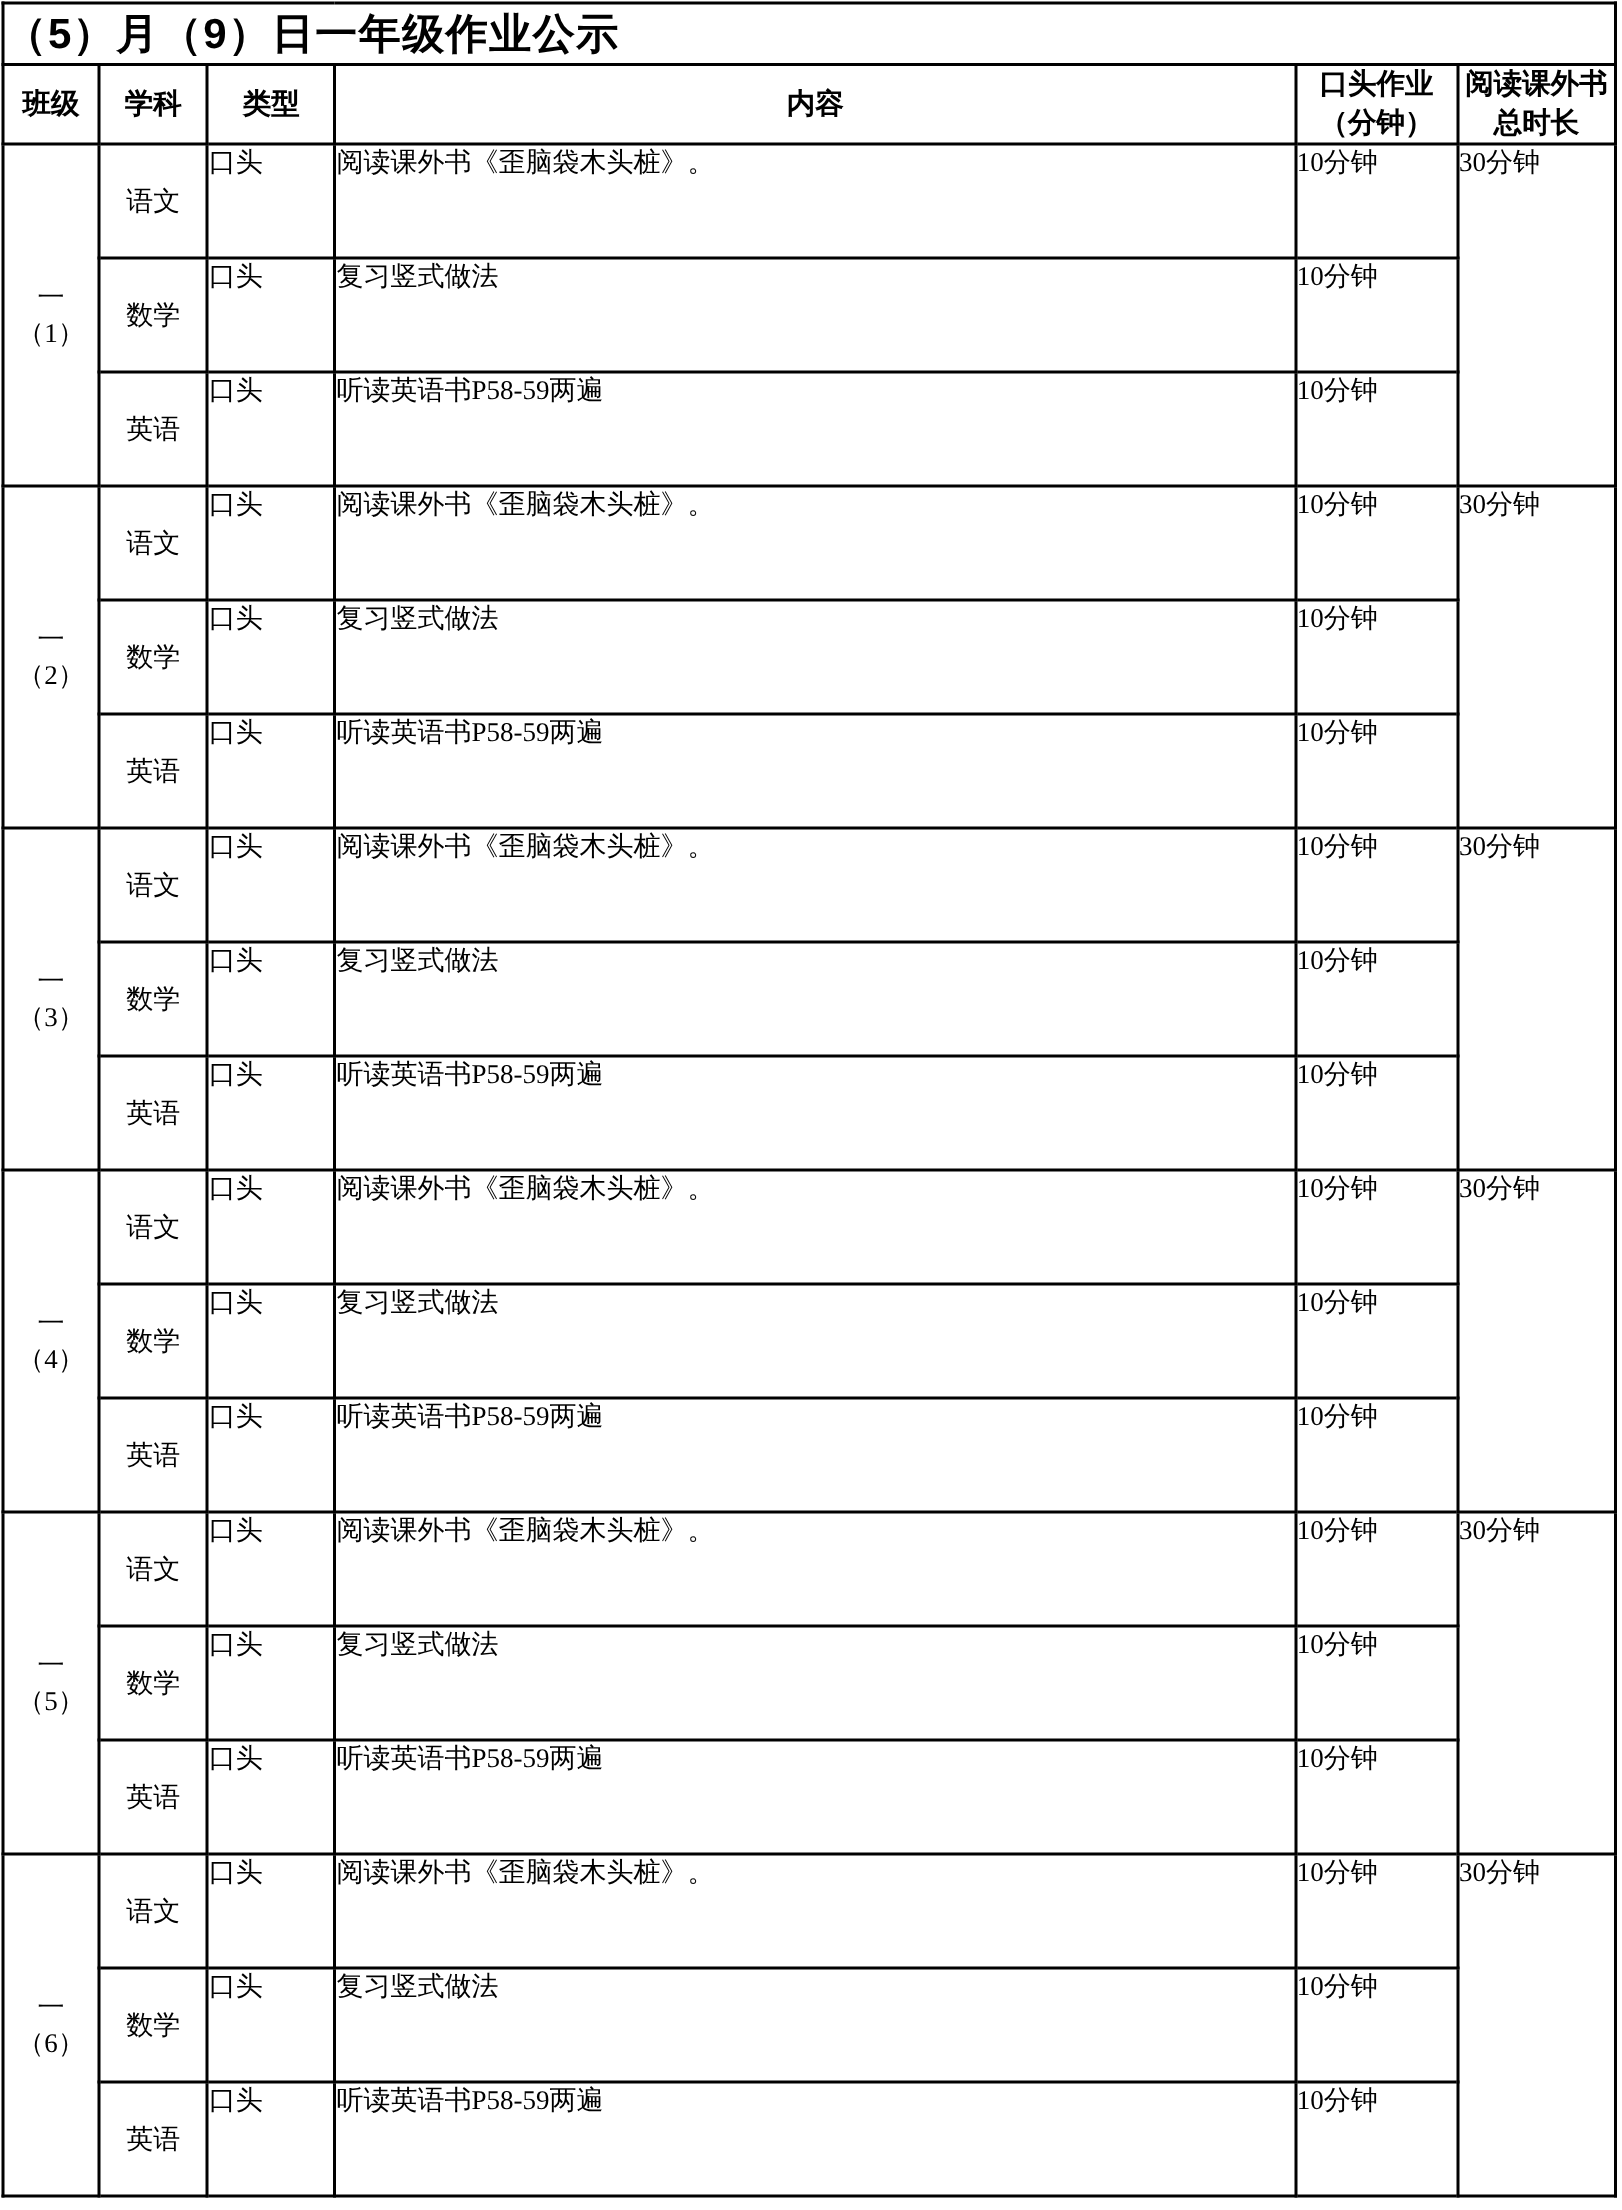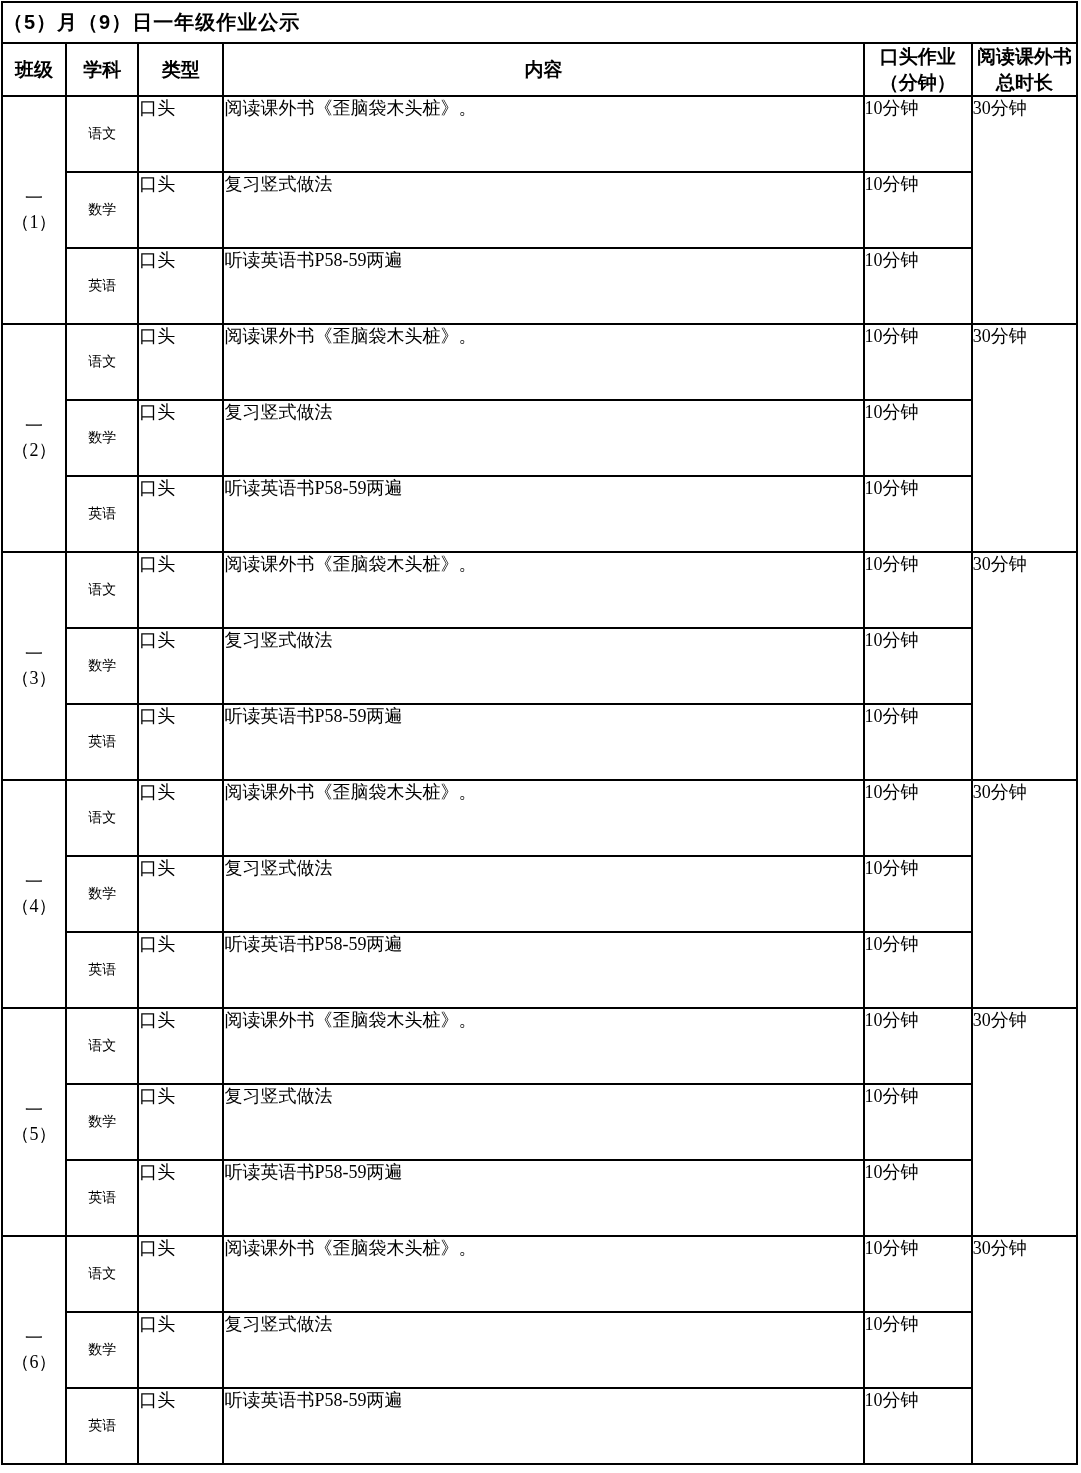--- a/index.html
+++ b/index.html
@@ -34,21 +34,21 @@
   col.c-subject  { width: 72px; }
   col.c-type     { width: 85px; }
   col.c-content  { width: 639px; }
   col.c-duration { width: 108px; }
   col.c-total    { width: 105px; }
 
   tr.title-row { height: 41px; }
   td.title-cell {
     font-family: "Liberation Sans", sans-serif;
     font-weight: 900;
-    font-size: 20px;
+    font-size: 28px;
     letter-spacing: 1px;
     text-align: left;
     vertical-align: middle;
     padding: 0 0 2px 8px;
     white-space: nowrap;
   }
 
   tr.header-row { height: 40px; }
   tr.header-row th {
     font-size: 19px;
@@ -62,21 +62,21 @@
 
   td.class-cell {
     text-align: center;
     vertical-align: middle;
     font-size: 18px;
     line-height: 1.35;
   }
   td.subject-cell {
     text-align: center;
     vertical-align: middle;
-    font-size: 14px;
+    font-size: 18px;
   }
   td.type-cell, td.content-cell, td.duration-cell, td.total-cell {
     text-align: left;
     vertical-align: top;
     font-size: 18px;
     padding: 4px 4px 0 5px;
     line-height: 1.3;
   }
 </style>
 </head>

